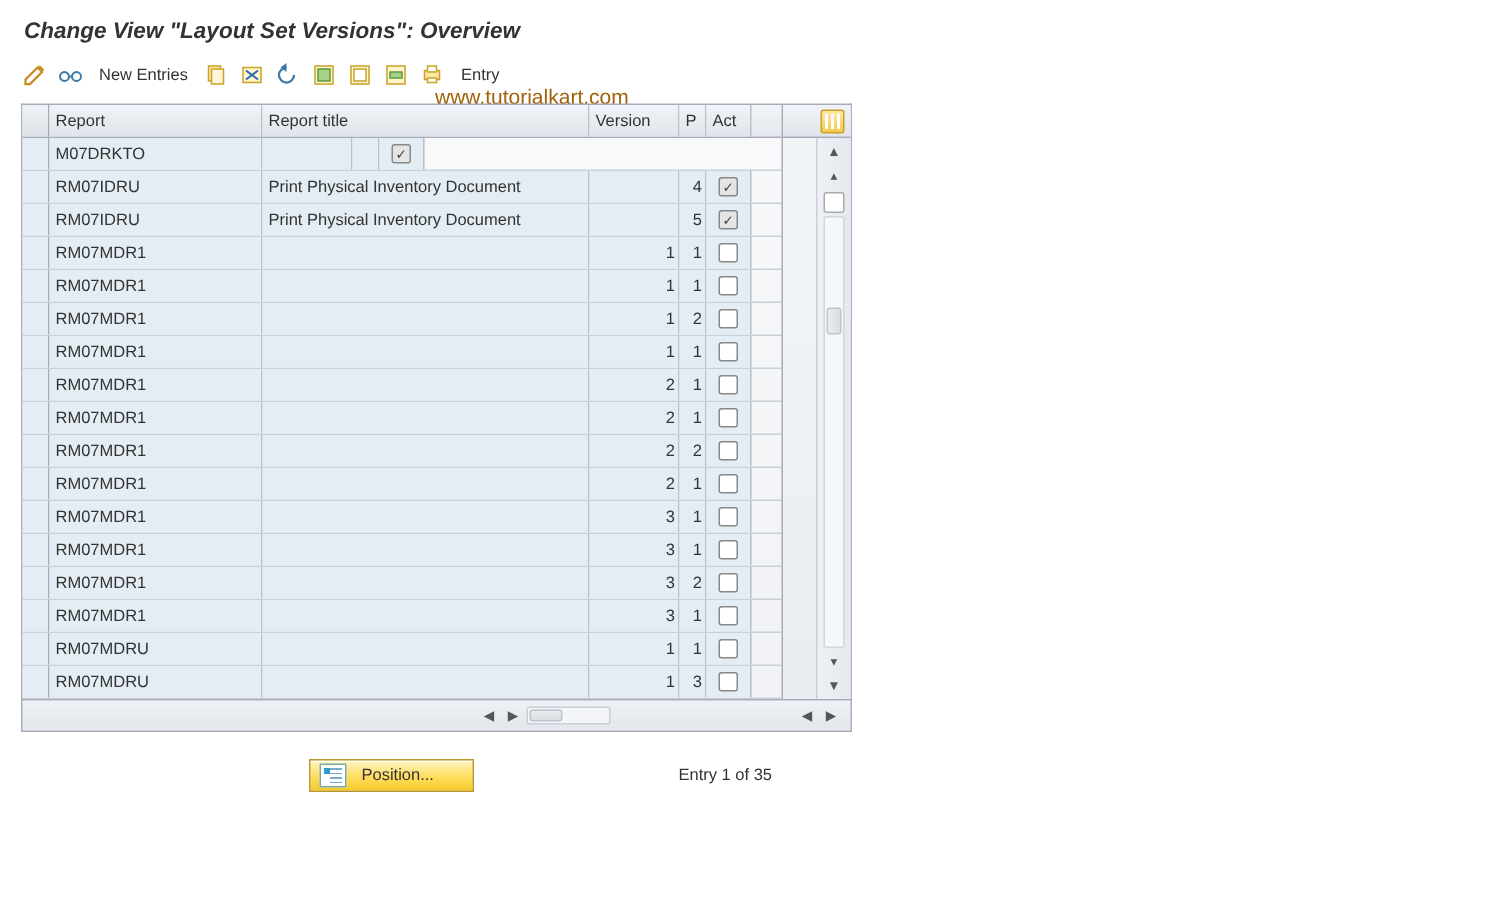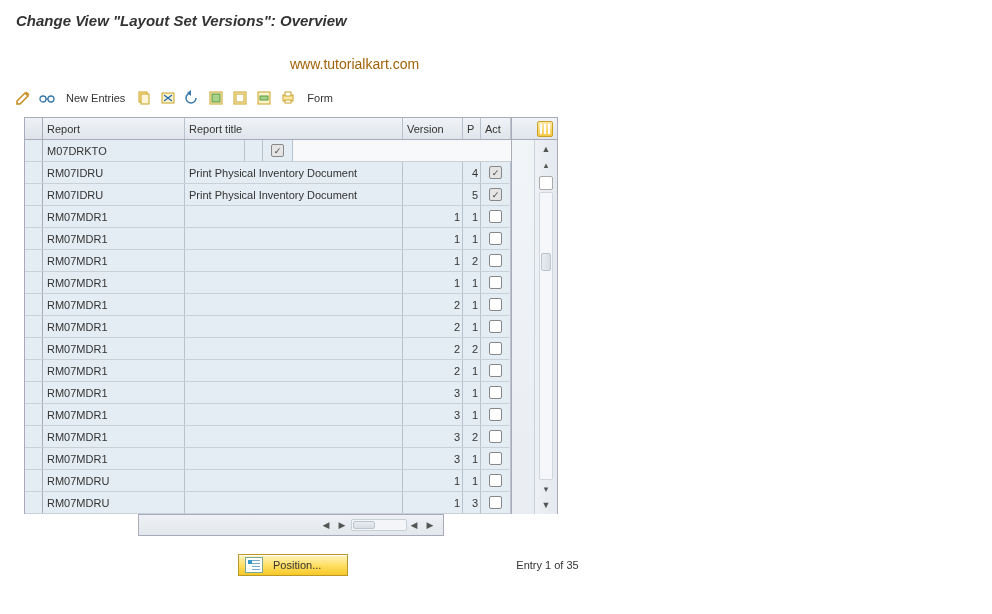--- a/index.html
+++ b/index.html
@@ -22,21 +22,20 @@
       font-size: 15px;
       color: #333;
       padding: 6px 4px 10px 6px;
     }
     .toolbar {
       display: flex;
       align-items: center;
       gap: 6px;
       padding: 2px 4px 8px 4px;
       border-bottom: 0;
-      margin-top: 48px;
     }
     .tb-icon {
       width: 18px;
       height: 18px;
       display: inline-flex;
       align-items: center;
       justify-content: center;
       cursor: pointer;
     }
     .tb-label {
@@ -52,21 +51,20 @@
       font-size: 14px;
       color: #a16207;
       font-family: Arial, sans-serif;
       pointer-events: none;
     }
     .table-area {
       margin: 2px 4px 0 4px;
       width: 554px;
       display: flex;
       flex-direction: column;
-      align-items: center;
     }
     .grid-wrap {
       display: flex;
       border: 1px solid #aab;
       border-bottom: none;
       background: linear-gradient(to bottom, #f7f9fa, #f0f2f5);
       position: relative;
     }
     .grid-main { flex: 1; }
     .grid-header {
@@ -162,21 +160,21 @@
       display:flex;height:22px;border:1px solid #aab;background:linear-gradient(to bottom,#eef1f5,#e2e7ec);
       align-items:center;
     }
     .hf-spacer{flex:1;display:flex;justify-content:center;align-items:center;}
     .hsb-btn{width:14px;height:14px;display:flex;align-items:center;justify-content:center;cursor:pointer;color:#555;font-size:9px;}
     .hsb-group{display:flex;gap:2px;align-items:center;margin-left:180px;}
     .hsb-track{width:56px;height:12px;border:1px solid #c8d0d8;background:#f3f5f8;position:relative;border-radius:2px;}
     .hsb-thumb{position:absolute;left:1px;top:1px;bottom:1px;width:22px;background:linear-gradient(to bottom,#e9edf1,#d8dee4);border:1px solid #bcc4cc;border-radius:2px;cursor:pointer;}
     .footer-right{margin-left:auto;display:flex;gap:2px;align-items:center;padding-right:6px;}
     .bottom-bar{
-      display:flex;align-items:center;margin:18px 0 0 4px;gap:108px;
+      display:flex;align-items:center;margin:18px 0 0 4px;gap:76px;
     }
     .pos-btn{
       display:flex;align-items:center;gap:10px;
       background: linear-gradient(to bottom,#fff4c2,#ffe066 50%, #f7c927);
       border:1px solid #b9972b;
       height:22px;padding:0 26px 0 6px;
       font-size:11px;color:#333;cursor:pointer;
       box-shadow: inset 0 1px 0 #fff;
     }
     .pos-icon{
@@ -246,21 +244,21 @@
           <rect x="4" y="6" width="8" height="4" fill="#a8d18a" stroke="#5a9a3a"></rect>
         </svg>
     </span>
     <span class="tb-icon">
       <svg width="16" height="16" viewBox="0 0 16 16">
           <rect x="3" y="5" width="10" height="6" fill="#ffe9a8" stroke="#c9a227"></rect>
           <rect x="5" y="2" width="6" height="4" fill="#fff" stroke="#c9a227"></rect>
           <rect x="5" y="10" width="6" height="3" fill="#fff" stroke="#c9a227"></rect>
         </svg>
     </span>
-    <span class="tb-label">Form</span>
+    <span class="tb-label">Entry</span>
   </div>
 
   <div class="watermark">www.tutorialkart.com</div>
 
   <div class="table-area">
     <div class="grid-wrap">
       <div class="grid-main">
         <div class="grid-header">
           <div class="hcell rowhead"></div>
           <div class="hcell col-report">Report</div>

